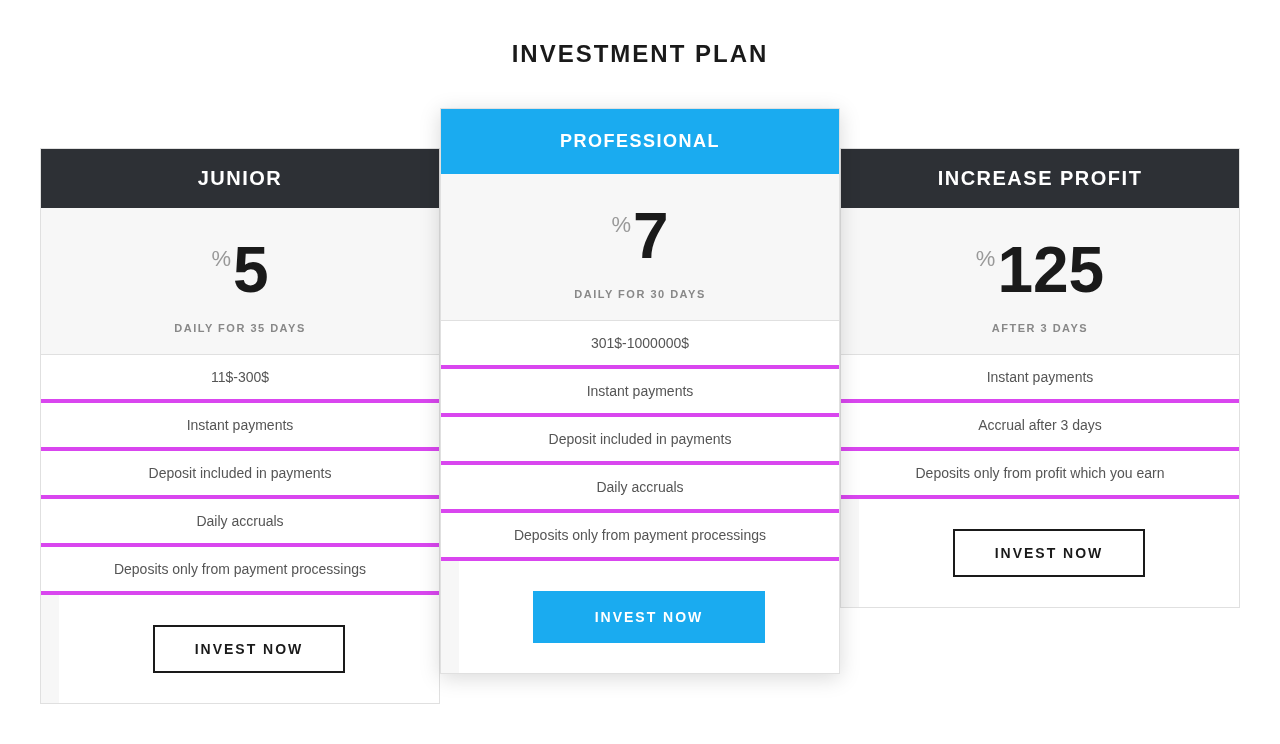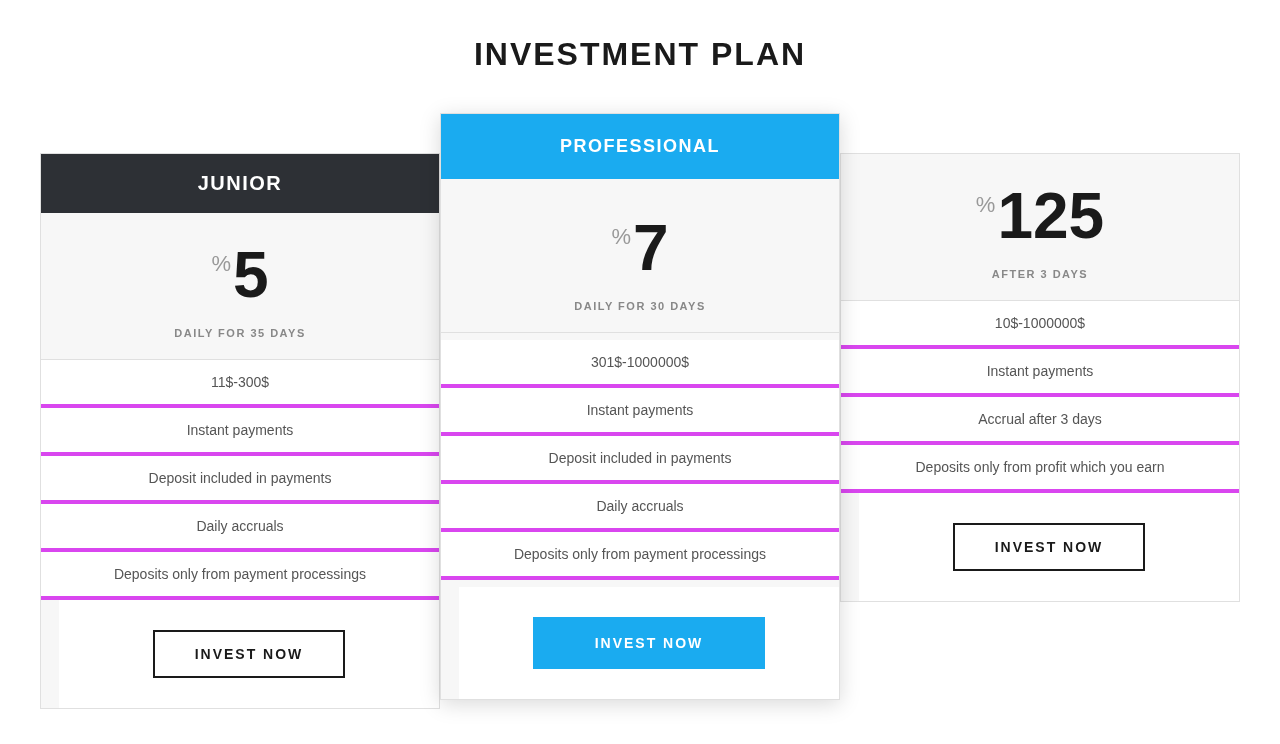--- a/index.html
+++ b/index.html
@@ -13,21 +13,21 @@
       background: #ffffff;
       display: flex;
       flex-direction: column;
       align-items: center;
       justify-content: center;
       min-height: 744px;
       padding: 20px;
     }
 
     .page-title {
-      font-size: 32px;
+      font-size: 24px;
       font-weight: 900;
       letter-spacing: 2px;
       color: #1a1a1a;
       text-align: center;
       margin-bottom: 40px;
     }
 
     .plans-container {
       display: flex;
       align-items: flex-start;
@@ -45,21 +45,20 @@
       flex-direction: column;
     }
 
     .plan-card.junior {
       margin-top: 40px;
     }
 
     .plan-card.professional {
       z-index: 2;
       box-shadow: 0 4px 20px rgba(0,0,0,0.15);
-      gap: 7px;
     }
 
     .plan-card.increase {
       margin-top: 40px;
     }
 
     .plan-header {
       background: #2d3035;
       color: #ffffff;
       text-align: center;
@@ -196,29 +195,29 @@
       <div class="feature-item">Deposit included in payments</div>
       <div class="feature-item">Daily accruals</div>
       <div class="feature-item">Deposits only from payment processings</div>
     </div>
     <div class="plan-action">
       <button class="invest-button blue">INVEST NOW</button>
     </div>
   </div>
 
   <div class="plan-card increase">
+    <div class="plan-header">INCREASE PROFIT</div>
     <div class="plan-rate">
       <div class="rate-number">
         <span class="rate-percent">%</span>
         <span class="rate-value">125</span>
       </div>
       <div class="rate-period">AFTER 3 DAYS</div>
     </div>
     <div class="plan-features">
-      <div class="feature-item">10$-1000000$</div>
       <div class="feature-item">Instant payments</div>
       <div class="feature-item">Accrual after 3 days</div>
       <div class="feature-item">Deposits only from profit which you earn</div>
     </div>
     <div class="plan-action">
       <button class="invest-button">INVEST NOW</button>
     </div>
   </div>
 
 </div>

